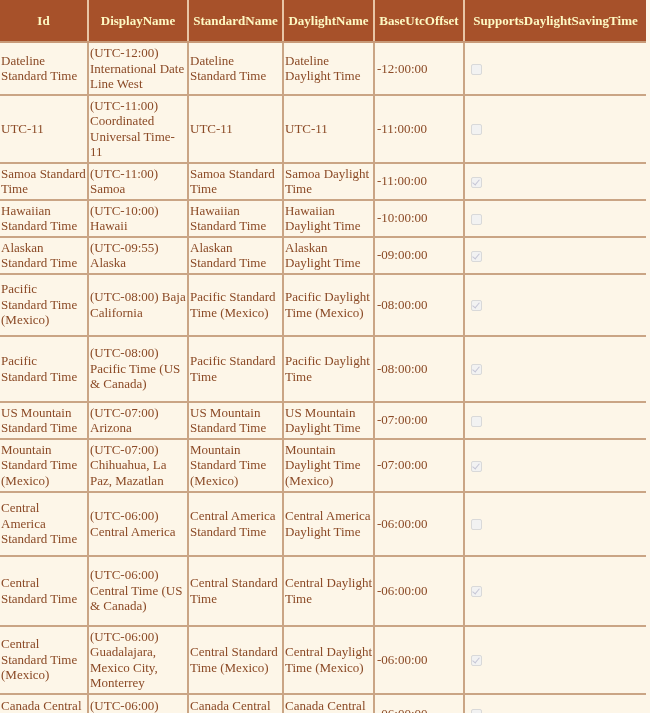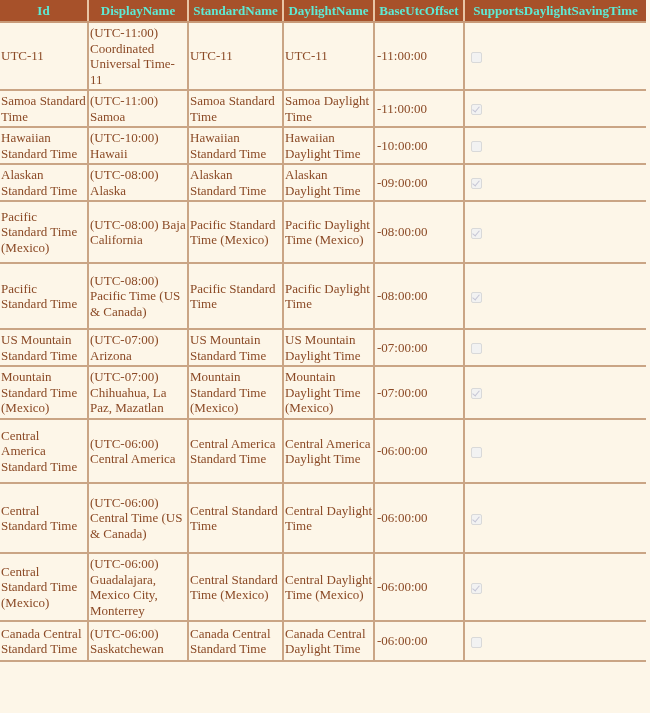--- a/index.html
+++ b/index.html
@@ -1,18 +1,18 @@
 <!DOCTYPE html>
 <html><head>
 <meta charset="utf-8">
 <style>
   html, body { margin: 0; padding: 0; background: #fdf6e8; }
   body { width: 650px; height: 713px; overflow: hidden; font-family: "Liberation Serif", "DejaVu Serif", serif; }
   table { border-collapse: collapse; background: #fdf6e8; color: #8b4a26; font-size: 13px; line-height: 15.5px; }
-  th { background: #a7512a; color: #5eead4; font-weight: bold; font-size: 13px; height: 21px; padding: 0 2px; border-left: 2px solid #e8c5a6; border-bottom: 2px solid #c89a78; white-space: nowrap; }
+  th { background: #a7512a; color: #fef9c3; font-weight: bold; font-size: 13px; height: 21px; padding: 10px 2px; border-left: 2px solid #e8c5a6; border-bottom: 2px solid #c89a78; white-space: nowrap; }
   th:first-child { border-left: none; }
   td { border: 2px solid #caa585; border-top: none; padding: 2px 1px; vertical-align: middle; text-align: left; }
   td:first-child { border-left: none; }
   td:last-child { border-right: none; }
   col.c-id { width: 88px; }
   col.c-dn { width: 100px; }
   col.c-sn { width: 95px; }
   col.c-dl { width: 91px; }
   col.c-off { width: 90px; }
   col.c-sup { width: 182px; }
@@ -36,20 +36,28 @@
     <tr>
       <th>Id</th>
       <th>DisplayName</th>
       <th>StandardName</th>
       <th>DaylightName</th>
       <th>BaseUtcOffset</th>
       <th>SupportsDaylightSavingTime</th>
     </tr>
   </thead>
   <tbody id="tbody">
+      <tr style="height: 49px;">
+        <td>Dateline Standard Time</td>
+        <td>(UTC-12:00) International Date Line West</td>
+        <td>Dateline Standard Time</td>
+        <td>Dateline Daylight Time</td>
+        <td class="off">-12:00:00</td>
+        <td><span class="chk"></span></td>
+      </tr>
       <tr style="height: 67px;">
         <td>UTC-11</td>
         <td>(UTC-11:00) Coordinated Universal Time-11</td>
         <td>UTC-11</td>
         <td>UTC-11</td>
         <td class="off">-11:00:00</td>
         <td><span class="chk"></span></td>
       </tr>
       <tr style="height: 37px;">
         <td>Samoa Standard Time</td>
@@ -62,21 +70,21 @@
       <tr style="height: 37px;">
         <td>Hawaiian Standard Time</td>
         <td>(UTC-10:00) Hawaii</td>
         <td>Hawaiian Standard Time</td>
         <td>Hawaiian Daylight Time</td>
         <td class="off">-10:00:00</td>
         <td><span class="chk"></span></td>
       </tr>
       <tr style="height: 37px;">
         <td>Alaskan Standard Time</td>
-        <td>(UTC-08:00) Alaska</td>
+        <td>(UTC-09:55) Alaska</td>
         <td>Alaskan Standard Time</td>
         <td>Alaskan Daylight Time</td>
         <td class="off">-09:00:00</td>
         <td><span class="chk on"></span></td>
       </tr>
       <tr style="height: 62px;">
         <td>Pacific Standard Time (Mexico)</td>
         <td>(UTC-08:00) Baja California</td>
         <td>Pacific Standard Time (Mexico)</td>
         <td>Pacific Daylight Time (Mexico)</td>

